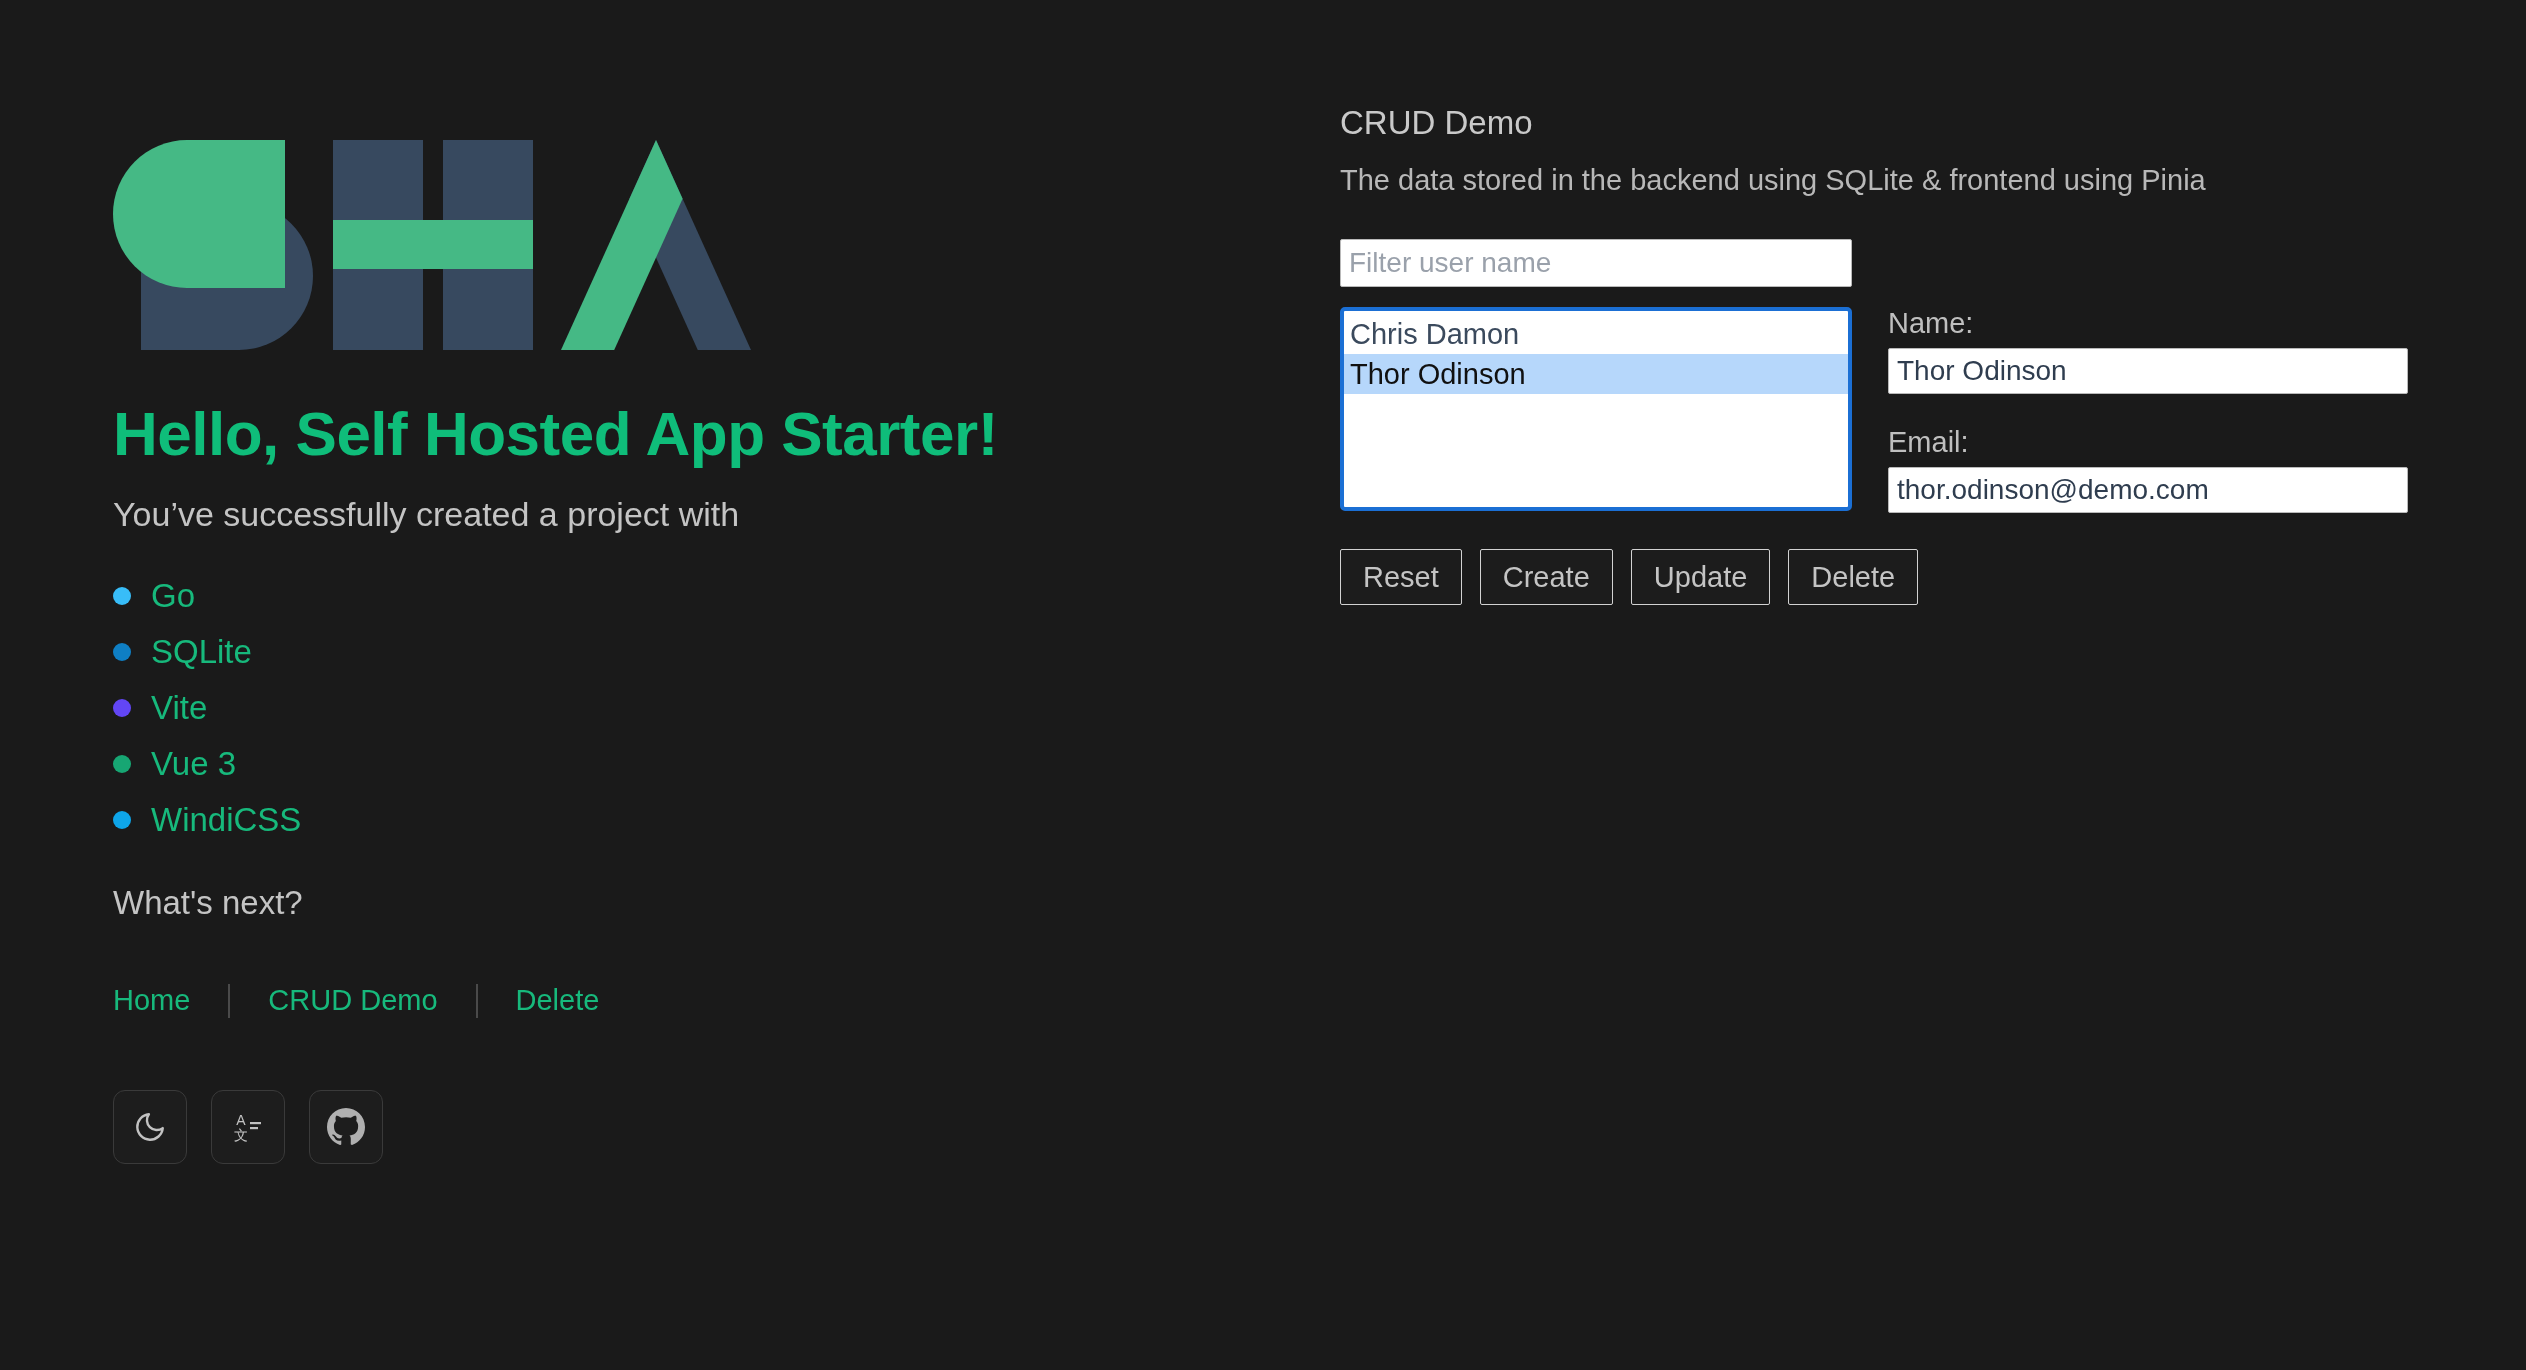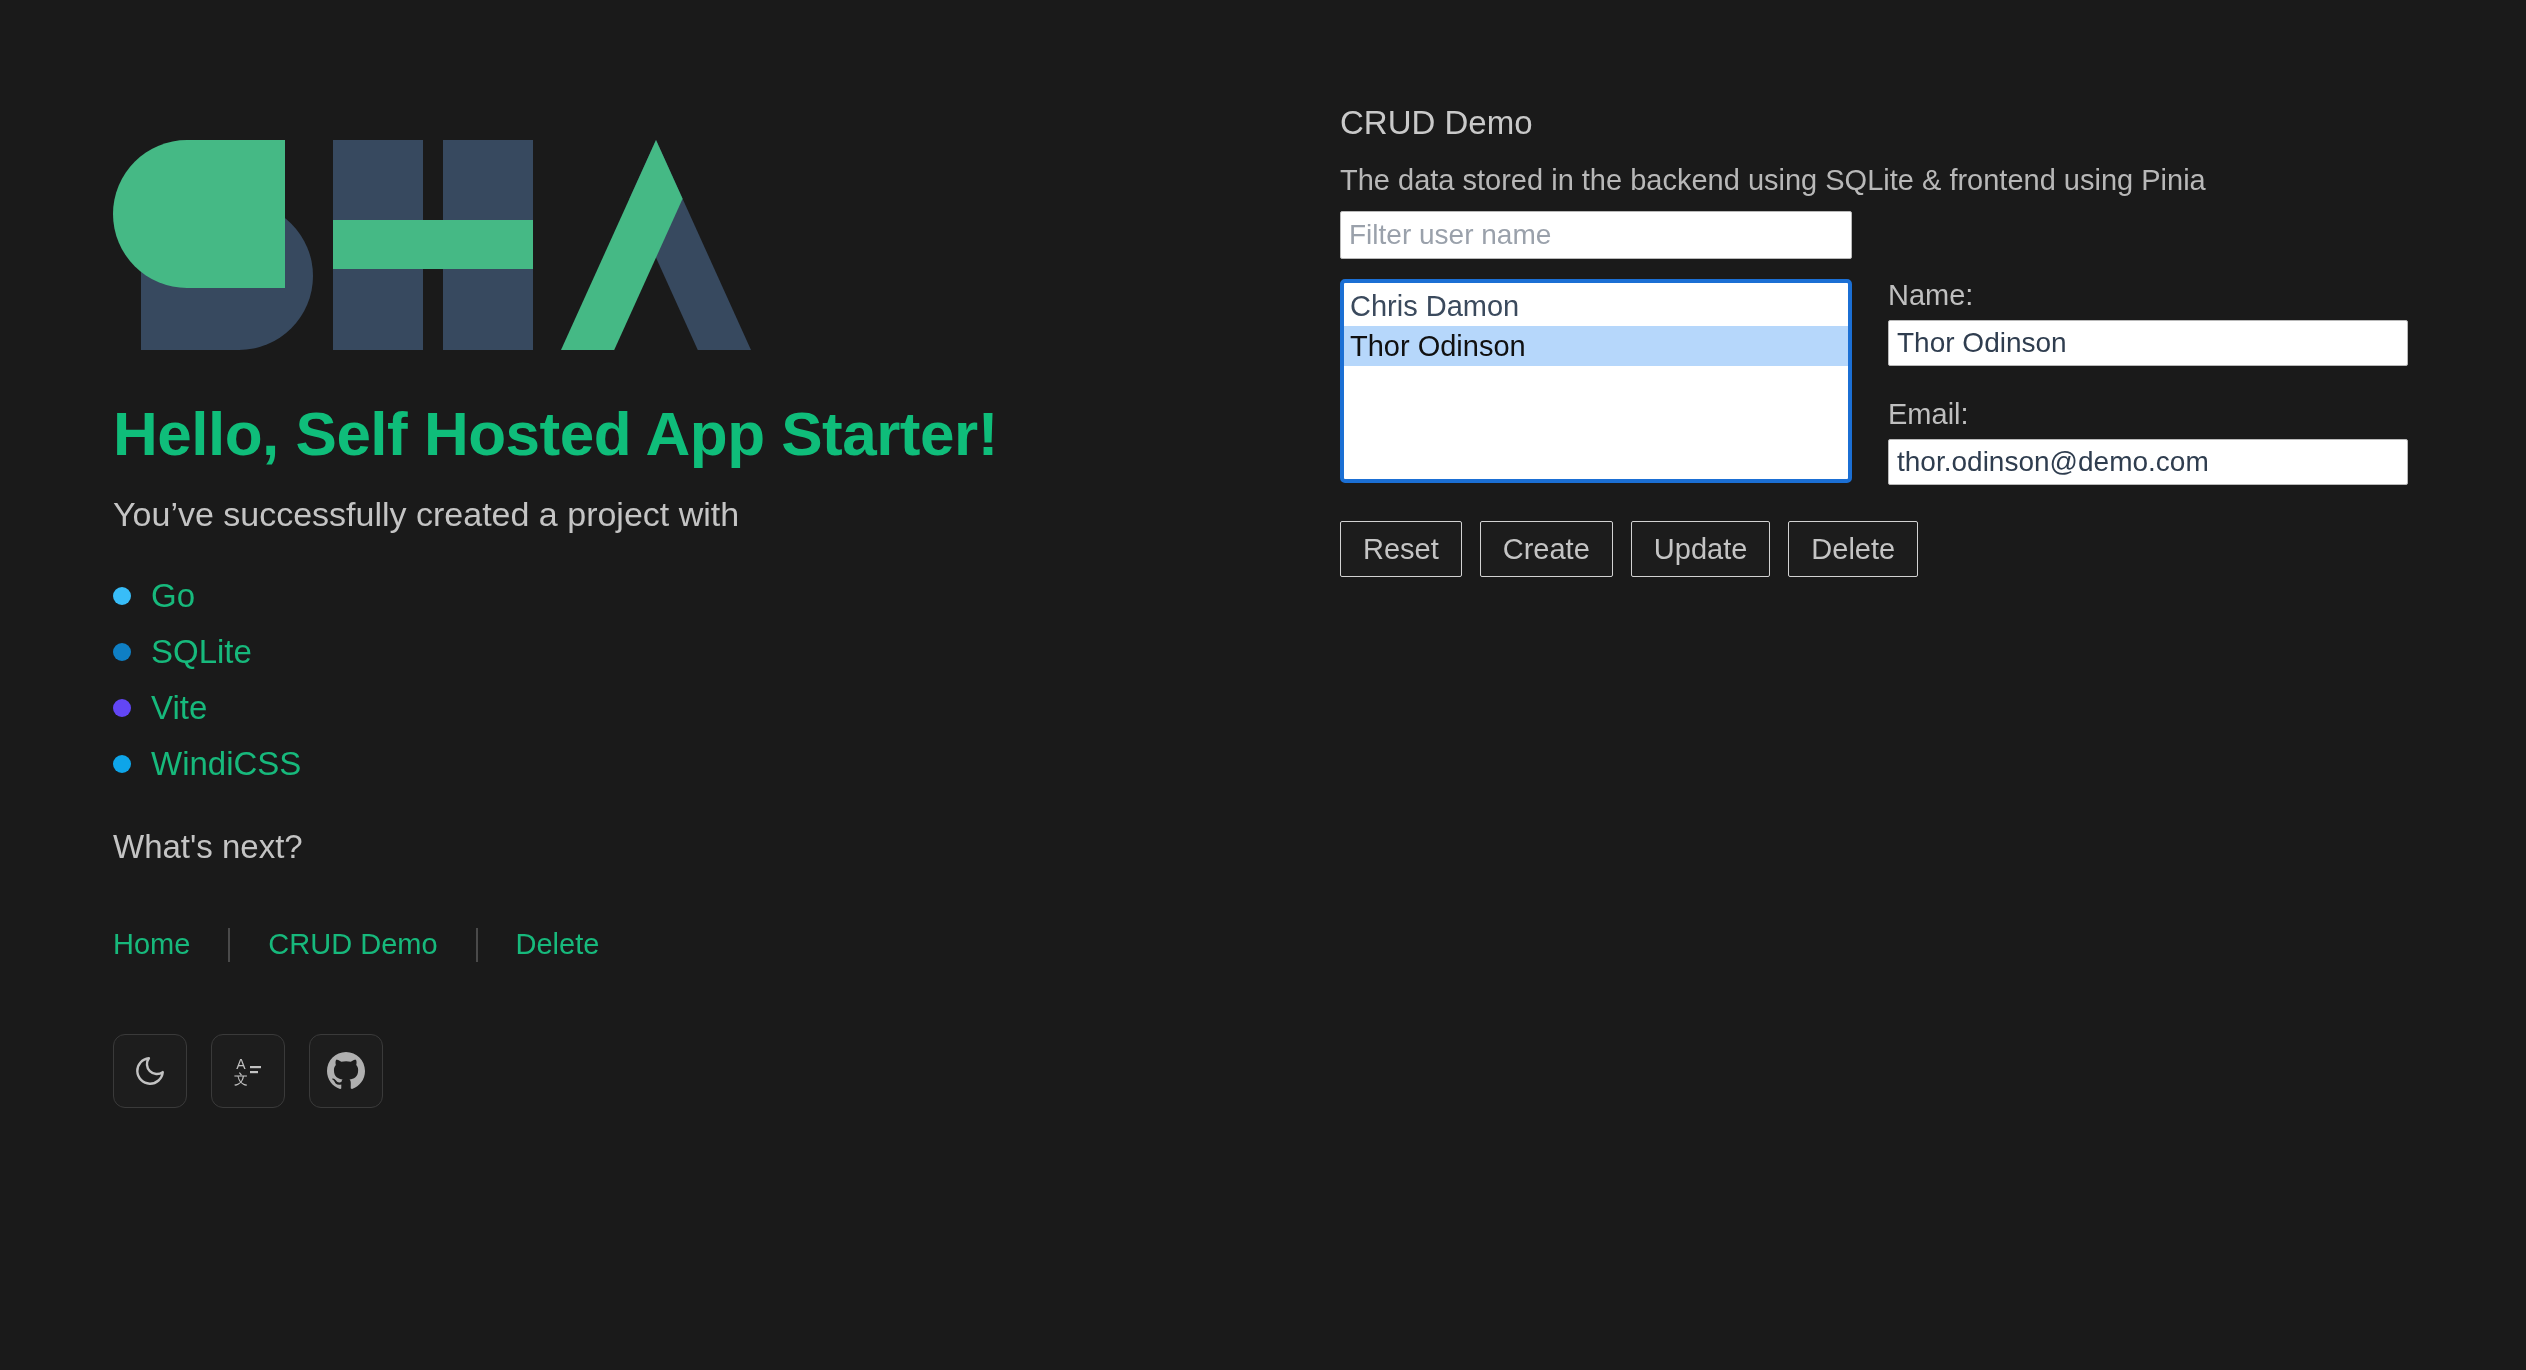--- a/index.html
+++ b/index.html
@@ -169,21 +169,21 @@
     font-weight: normal;
   }
   .crud-desc {
     margin-top: 22px;
     font-size: 29px;
     color: #b8b8b8;
   }
 
   .filter-input {
     display: block;
-    margin-top: 14px;
+    margin-top: 42px;
     width: 512px;
     height: 48px;
     background: #ffffff;
     border: 1px solid #b9b9b9;
     border-radius: 2px;
     padding: 8px 8px;
     font-family: "Liberation Sans", sans-serif;
     font-size: 28px;
     color: #2f3d4f;
   }
@@ -289,20 +289,24 @@
         <span class="tech-dot" style="background:#38bdf8"></span>
         <span class="tech-label">Go</span>
       </li>
       <li class="tech-item">
         <span class="tech-dot" style="background:#0f7fc4"></span>
         <span class="tech-label">SQLite</span>
       </li>
       <li class="tech-item">
         <span class="tech-dot" style="background:#6246f5"></span>
         <span class="tech-label">Vite</span>
+      </li>
+      <li class="tech-item">
+        <span class="tech-dot" style="background:#17a673"></span>
+        <span class="tech-label">Vue 3</span>
       </li>
       <li class="tech-item">
         <span class="tech-dot" style="background:#0ea5e9"></span>
         <span class="tech-label">WindiCSS</span>
       </li>
     </ul>
 
     <p class="whats-next">What's next?</p>
 
     <nav class="nav-row">

